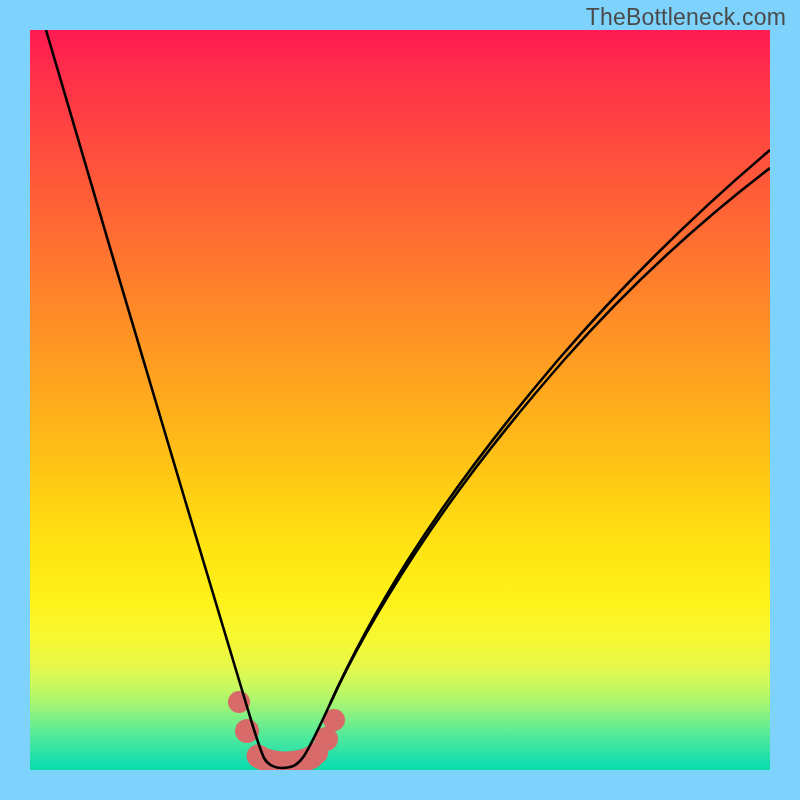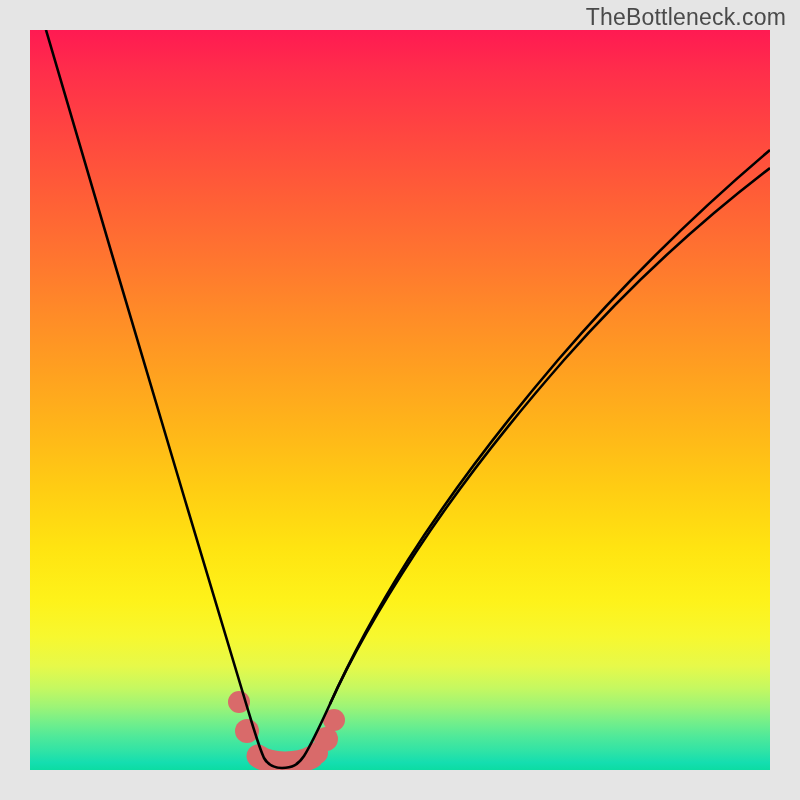--- a/index.html
+++ b/index.html
@@ -10,21 +10,21 @@
     background: #000;
     font-family: Arial, Helvetica, sans-serif;
     overflow: hidden;
   }
   .frame {
     position: absolute;
     left: 0;
     top: 0;
     width: 800px;
     height: 800px;
-    background: #e5e5e5;
+    background: #7dd3fc;
   }
   .plot-area {
     position: absolute;
     left: 30px;
     top: 30px;
     width: 740px;
     height: 740px;
     overflow: hidden;
     
     background: linear-gradient(to bottom,

